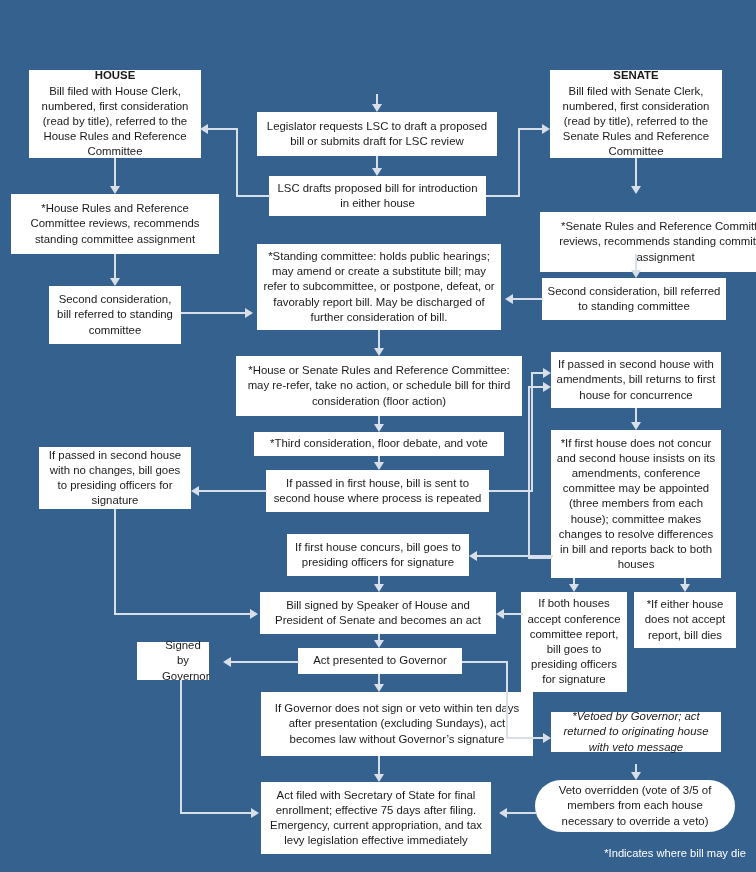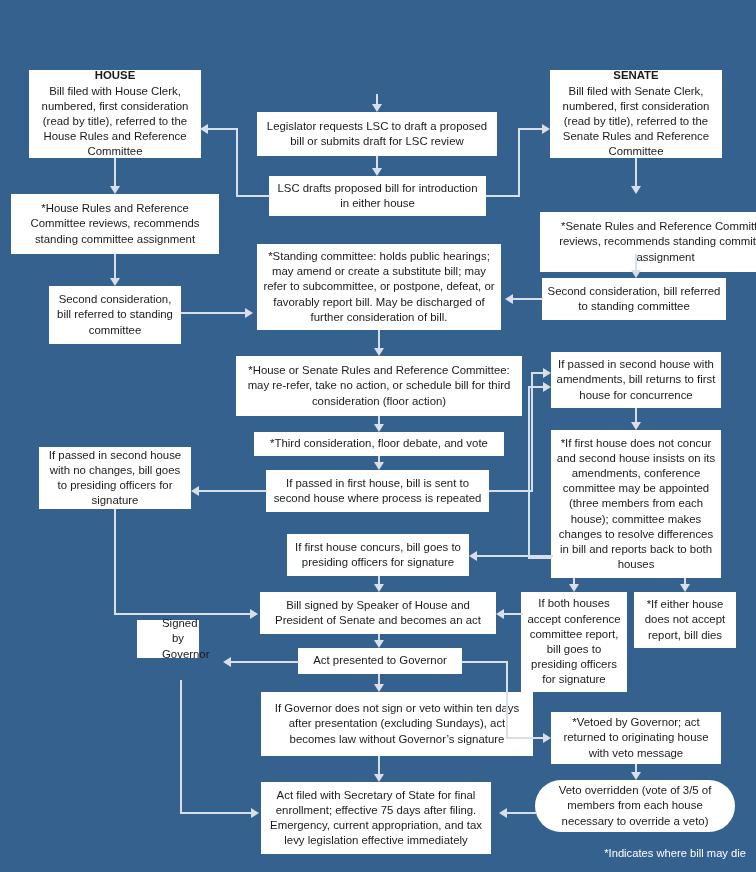--- a/index.html
+++ b/index.html
@@ -149,41 +149,41 @@
   </div>
 
   <div class="node" style="left:261px; top:782px; width:230px; height:72px;">
     <span>Act filed with Secretary of State for final enrollment; effective 75 days after filing. Emergency, current appropriation, and tax levy legislation effective immediately</span>
   </div>
 
   <div class="node" style="left:39px; top:447px; width:152px; height:62px;">
     <span>If passed in second house with no changes, bill goes to presiding officers for signature</span>
   </div>
 
-  <div class="node" style="left:137px; top:620px; width:62px; height:38px;padding-left:25px;">
+  <div class="node" style="left:137px; top:642px; width:72px; height:38px;padding-left:25px;">
     <span>Signed by Governor</span>
   </div>
 
   <div class="node" style="left:551px; top:352px; width:170px; height:56px;">
     <span>If passed in second house with amendments, bill returns to first house for concurrence</span>
   </div>
 
   <div class="node" style="left:551px; top:430px; width:170px; height:148px;">
     <span>*If first house does not concur and second house insists on its amendments, conference committee may be appointed (three members from each house); committee makes changes to resolve differences in bill and reports back to both houses</span>
   </div>
 
   <div class="node" style="left:521px; top:592px; width:106px; height:100px;">
     <span>If both houses accept conference committee report, bill goes to presiding officers for signature</span>
   </div>
 
   <div class="node" style="left:634px; top:592px; width:102px; height:56px;">
     <span>*If either house does not accept report, bill dies</span>
   </div>
 
-  <div class="node" style="left:551px; top:712px; width:170px; height:52px;">
+  <div class="node" style="left:551px; top:712px; width:170px; height:40px;font-style:italic;">
     <span>*Vetoed by Governor; act returned to originating house with veto message</span>
   </div>
 
   <div class="node" style="left:535px; top:780px; width:200px; height:52px;border-radius:26px;">
     <span>Veto overridden (vote of 3/5 of members from each house necessary to override a veto)</span>
   </div>
 
   <div class="conn v" style="left:376.2px; top:94px; height:12px;"></div>
   <div class="arrow down" style="left:371.5px; top:104px;"></div>
 

